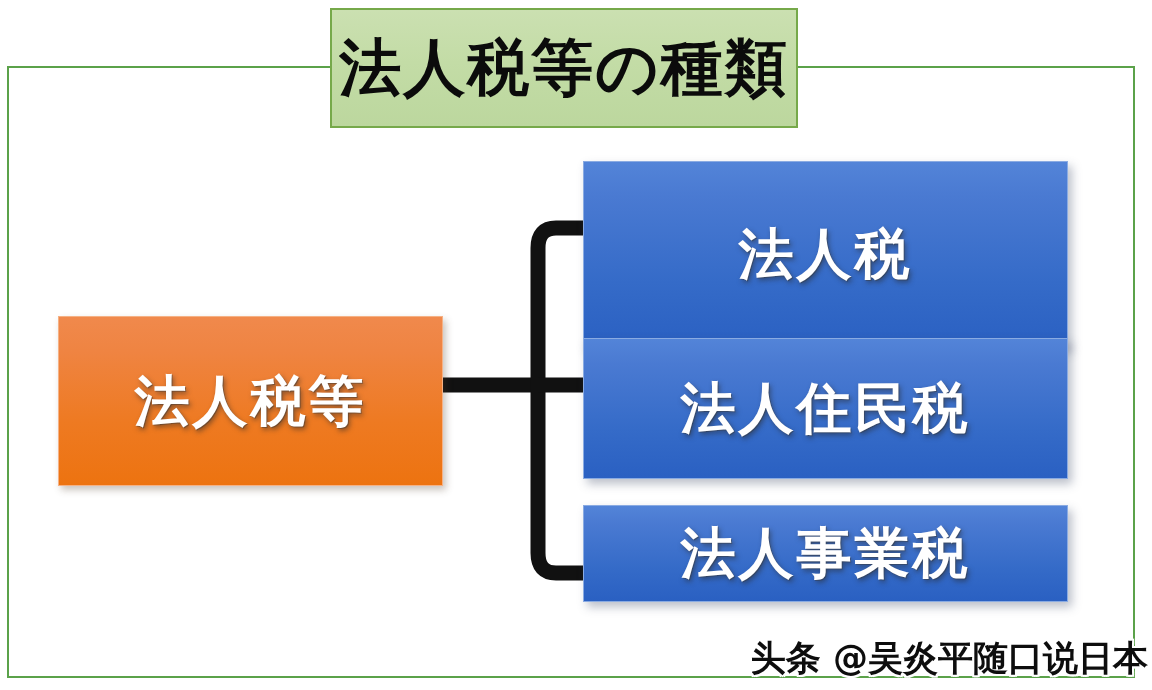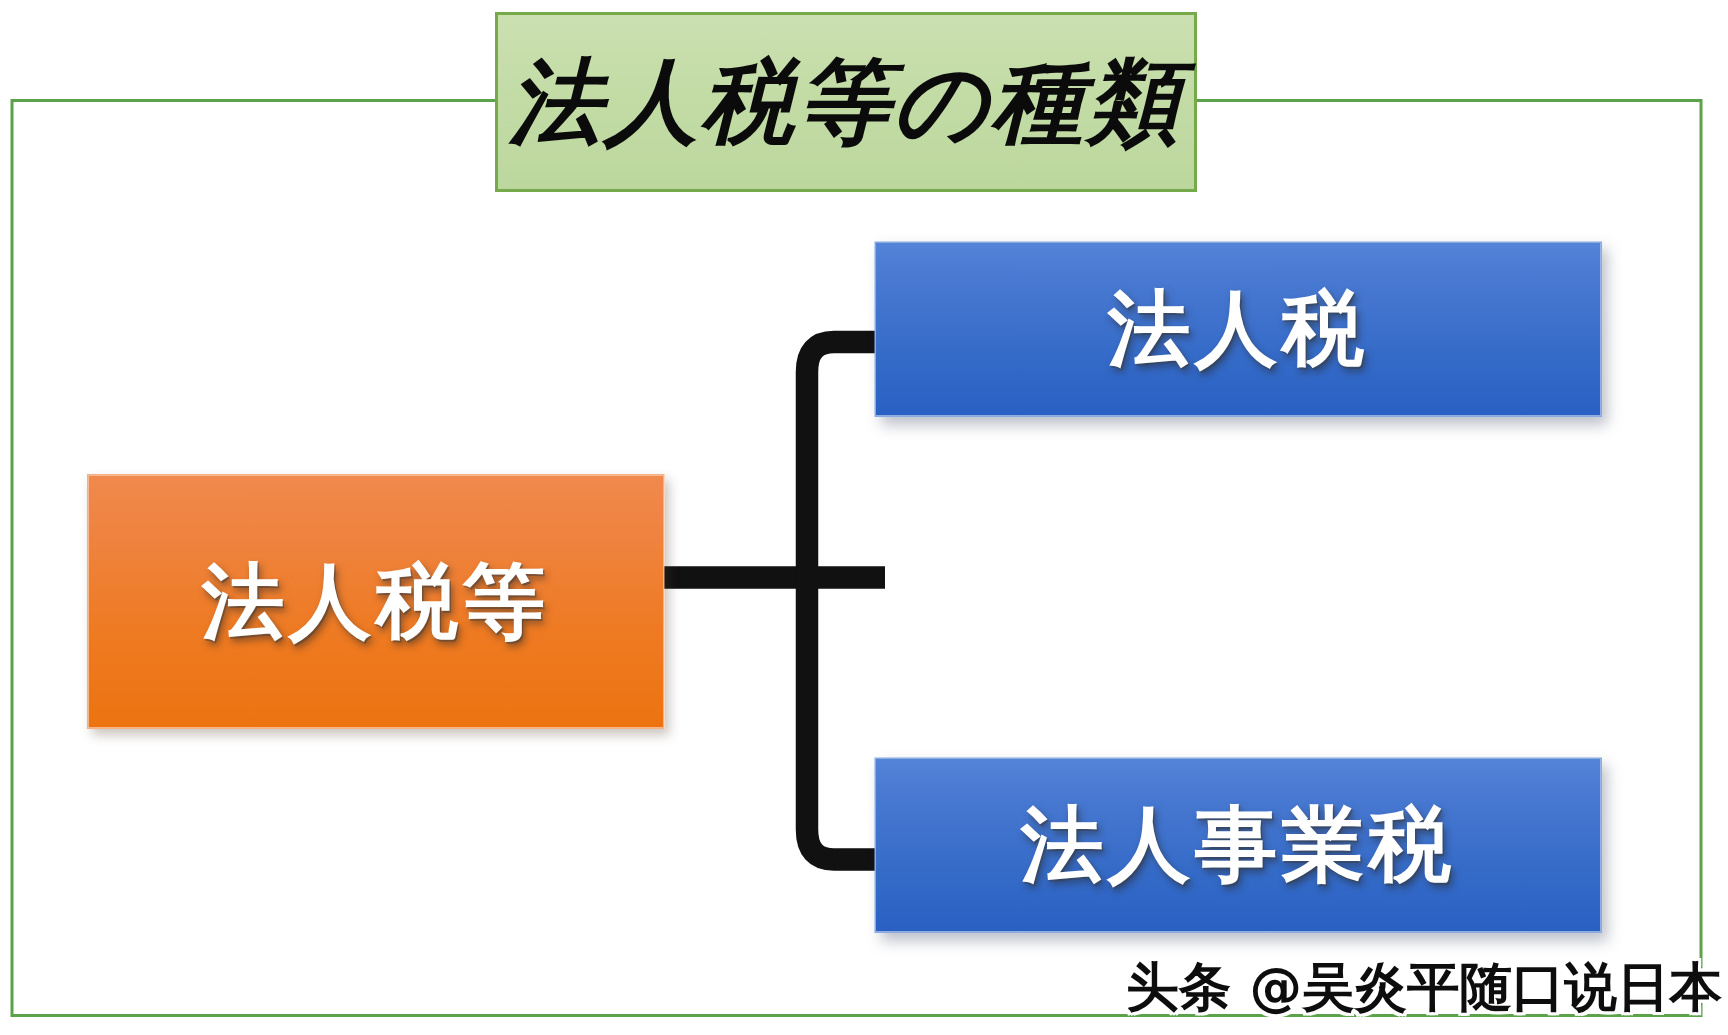--- a/index.html
+++ b/index.html
@@ -47,21 +47,20 @@
     z-index: 5;
   }
   .title-text {
     font-family: "DejaVu Sans", "Liberation Sans", sans-serif;
     font-size: 62px;
     font-weight: bold;
     color: #0b0b0b;
     letter-spacing: 2px;
     line-height: 1;
     white-space: nowrap;
-    font-style: italic;
   }
 
   
   .connector {
     position: absolute;
     left: 0;
     top: 0;
     width: 1152px;
     height: 690px;
     z-index: 2;
@@ -101,23 +100,23 @@
 
   .node-child {
     left: 583px;
     width: 485px;
     background: linear-gradient(180deg, #5384d8 0%, #4a7ad2 18%, #356bc8 65%, #2a60c2 100%);
     border: 1px solid #8aabe2;
     box-shadow: 4px 5px 9px rgba(60,70,100,0.34);
   }
   .node-child .node-label { font-size: 55px; letter-spacing: 3px; }
 
-  .child-1 { top: 161px; height: 117px; }
+  .child-1 { top: 161px; height: 187px; }
   .child-2 { top: 338px; height: 141px; }
-  .child-3 { top: 505px; height: 117px; }
+  .child-3 { top: 505px; height: 97px; }
 
   
   .watermark {
     position: absolute;
     right: 4px;
     bottom: 8px;
     z-index: 9;
     font-family: "DejaVu Sans", "Liberation Sans", sans-serif;
     font-size: 35px;
     font-weight: bold;
@@ -156,20 +155,23 @@
   </svg>
 
   <div class="node node-root">
     <span class="node-label">法人税等</span>
   </div>
 
   <div class="node node-child child-1">
     <span class="node-label">法人税</span>
   </div>
 
+  <div class="node node-child child-2">
+    <span class="node-label">法人住民税</span>
+  </div>
 
   <div class="node node-child child-3">
     <span class="node-label">法人事業税</span>
   </div>
 
   <div class="watermark">头条 @吴炎平随口说日本</div>
 
 </div>
 
 </body></html>

